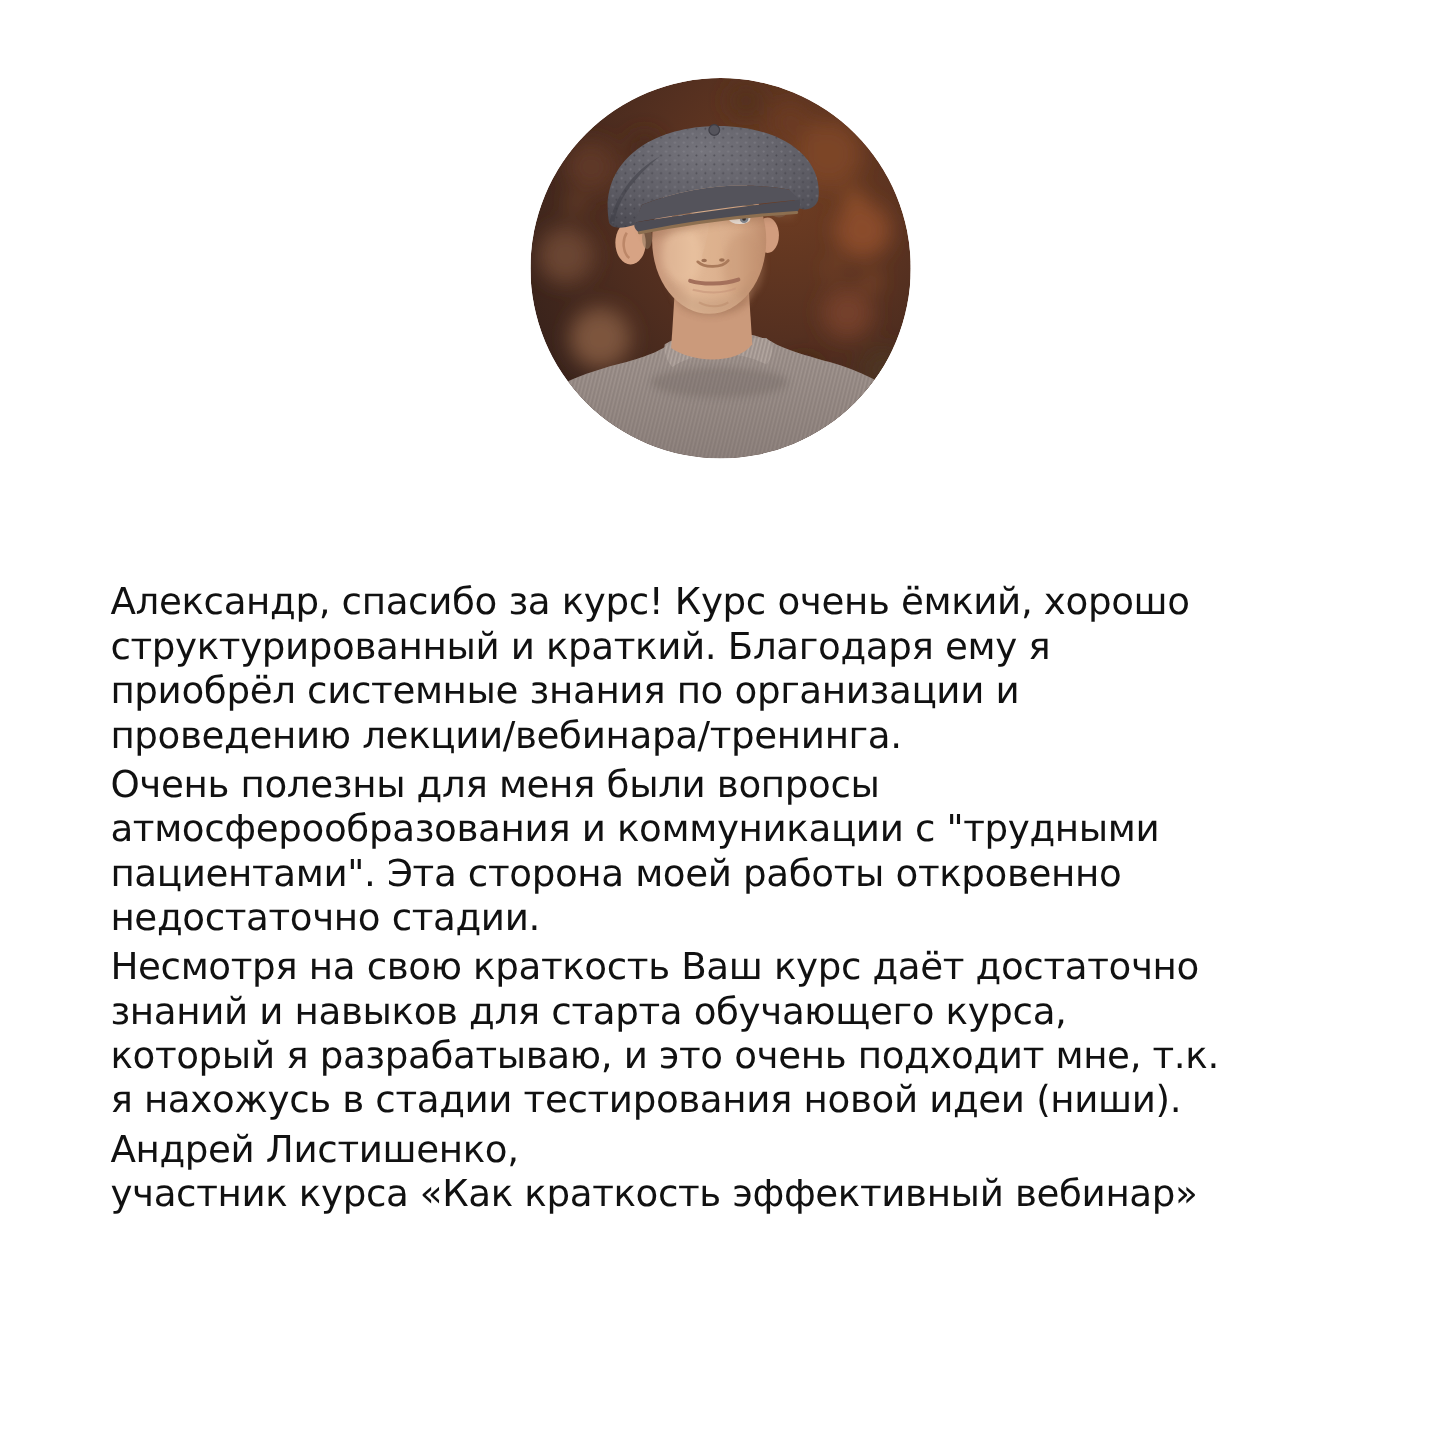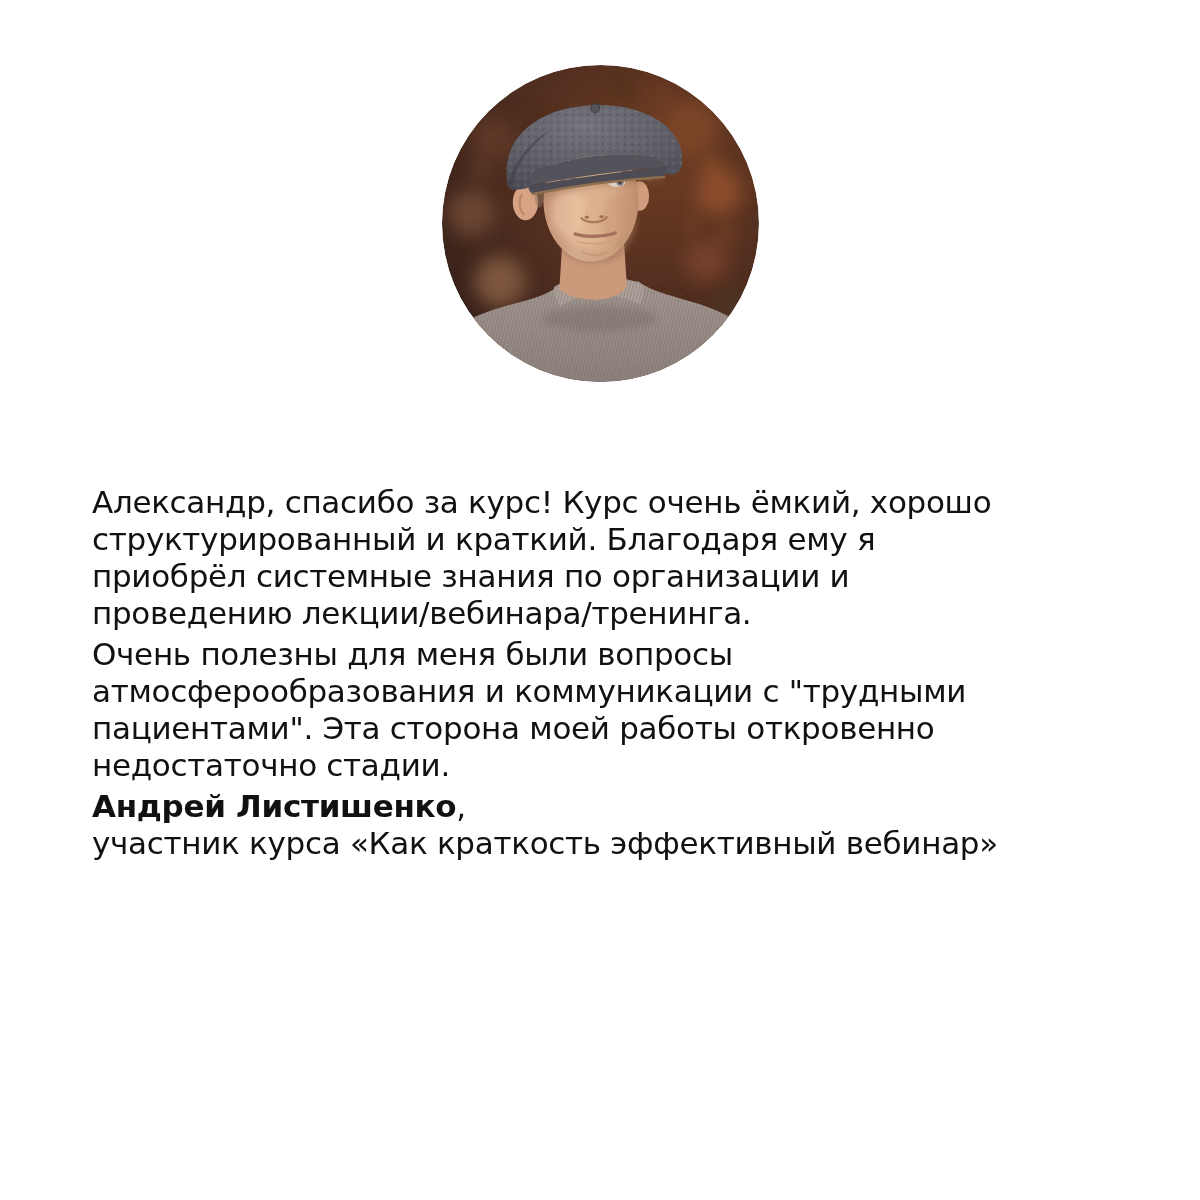--- a/index.html
+++ b/index.html
@@ -26,21 +26,21 @@
     font-size:31px;
     line-height:37px;
     letter-spacing:-0.3px;
   }
   .para{
     margin:0 0 4px 0;
     white-space:pre-line;
   }
   .signature{margin:0;}
   .sig-line{display:block;}
-  .sig-name{font-weight:bold;}
+  .sig-name{font-weight:normal;}
 </style>
 </head>
 <body>
 
 <div class="page">
 
   <div class="avatar" aria-label="портрет мужчины в серой кепке и вязаном свитере на фоне осенней листвы">
     <svg viewBox="0 0 300 300" width="317" height="317" role="img" aria-hidden="false">
       <defs>
         <clipPath id="avclip">
@@ -159,19 +159,23 @@
 
   <div class="text-block">
     <p class="para">Александр, спасибо за курс! Курс очень ёмкий, хорошо
 структурированный и краткий. Благодаря ему я
 приобрёл системные знания по организации и
 проведению лекции/вебинара/тренинга.</p>
     <p class="para">Очень полезны для меня были вопросы
 атмосферообразования и коммуникации с "трудными
 пациентами". Эта сторона моей работы откровенно
 недостаточно стадии.</p>
+    <p class="para">Несмотря на свою краткость Ваш курс даёт достаточно
+знаний и навыков для старта обучающего курса,
+который я разрабатываю, и это очень подходит мне, т.к.
+я нахожусь в стадии тестирования новой идеи (ниши).</p>
     <p class="signature">
       <span class="sig-line"><span class="sig-name">Андрей Листишенко</span><span>,</span></span>
       <span class="sig-line">участник курса «Как краткость эффективный вебинар»</span>
     </p>
   </div>
 
 </div>
 
 </body></html>

